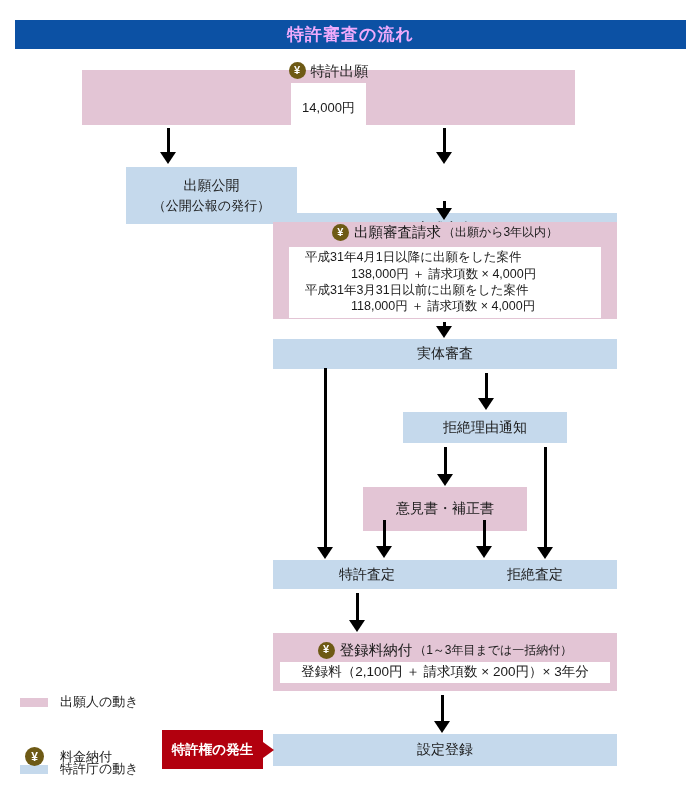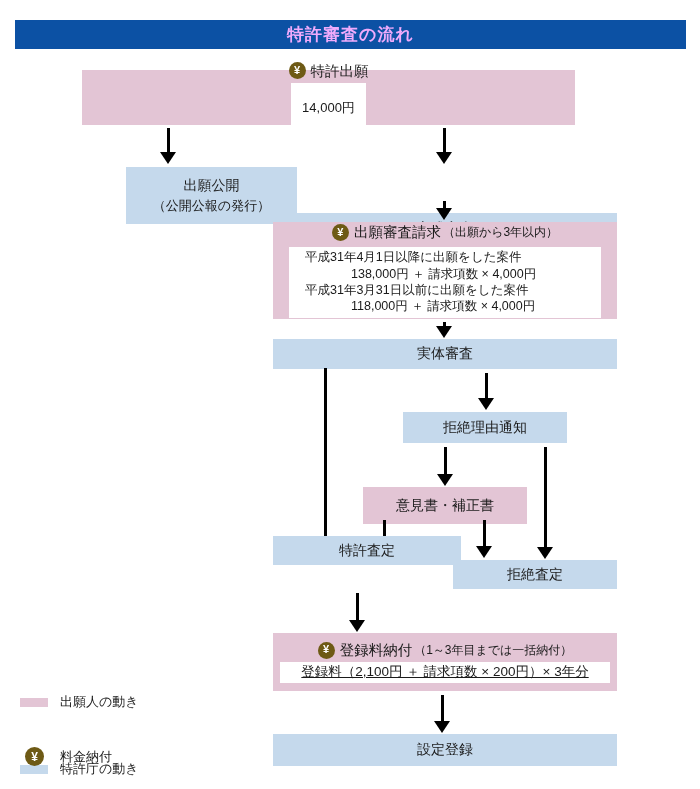--- a/index.html
+++ b/index.html
@@ -22,32 +22,32 @@
     display:inline-flex;align-items:center;justify-content:center;flex:0 0 auto;
     width:17px;height:17px;border-radius:50%;background:var(--c-olive);
     color:#fff;font-size:11px;font-weight:bold;margin-right:5px;
   }
   .note{font-size:12px;margin-left:2px;}
   .fee-chip{background:#fff;margin-top:3px;padding:17px 11px;font-size:13px;}
   .panel{background:#fff;text-align:left;}
   .panel-req{width:312px;margin-top:6px;font-size:12.5px;line-height:16.3px;padding:2px 0 3px;}
   .panel-req .panel-line{padding-left:16px;}
   .panel-req .panel-line.indent{padding-left:62px;}
-  .panel-reg{width:330px;margin-top:3px;font-size:13.5px;text-align:center;padding:2px 0;text-decoration:underline;}
+  .panel-reg{width:330px;margin-top:3px;font-size:13.5px;text-align:center;padding:2px 0;}
   .sub-line{font-size:13px;margin-top:3px;}
 
   
   #b-app{left:82px;top:70px;width:493px;height:55px;}
   #b-pub{left:82px;top:167px;width:171px;height:57px;margin-left:44px;}
   #b-form{left:273px;top:167px;width:344px;height:31px;margin-top:46px;}
   #b-req{left:273px;top:222px;width:344px;height:97px;}
   #b-sub{left:273px;top:339px;width:344px;height:30px;}
   #b-notice{left:403px;top:412px;width:164px;height:31px;}
-  #b-opinion{left:363px;top:487px;width:164px;height:37px;}
-  #b-grant{left:273px;top:536px;width:188px;height:29px;}
+  #b-opinion{left:363px;top:487px;width:164px;height:44px;}
+  #b-grant{left:273px;top:560px;width:188px;height:29px;}
   #b-reject{left:453px;top:560px;width:164px;height:29px;}
   #b-regfee{left:273px;top:633px;width:344px;height:58px;}
   #b-reg{left:273px;top:734px;width:344px;height:32px;}
 
   
   .arrow{position:absolute;width:16px;display:flex;flex-direction:column;align-items:center;}
   .arrow .stem{width:3px;flex:1 1 auto;background:#000;}
   .arrow .head{width:0;height:0;border-left:8px solid transparent;border-right:8px solid transparent;border-top:12px solid #000;}
   #a1{left:160px;top:128px;height:36px;}
   #a2{left:436px;top:128px;height:36px;}
@@ -202,20 +202,23 @@
 
   <div class="arrow" id="a10">
       <div class="stem"></div>
       <div class="head"></div>
     </div>
 
   <div class="box blue" id="b-reg">
     <span>設定登録</span>
   </div>
 
+  <div class="red-badge">
+    <span>特許権の発生</span>
+  </div>
 
   <div class="legend-row" id="lg1">
     <span class="swatch sw-pink"></span>
     <span>出願人の動き</span>
   </div>
   <div class="legend-row" id="lg2">
     <span class="swatch sw-blue"></span>
     <span>特許庁の動き</span>
   </div>
   <div class="legend-row" id="lg3">

